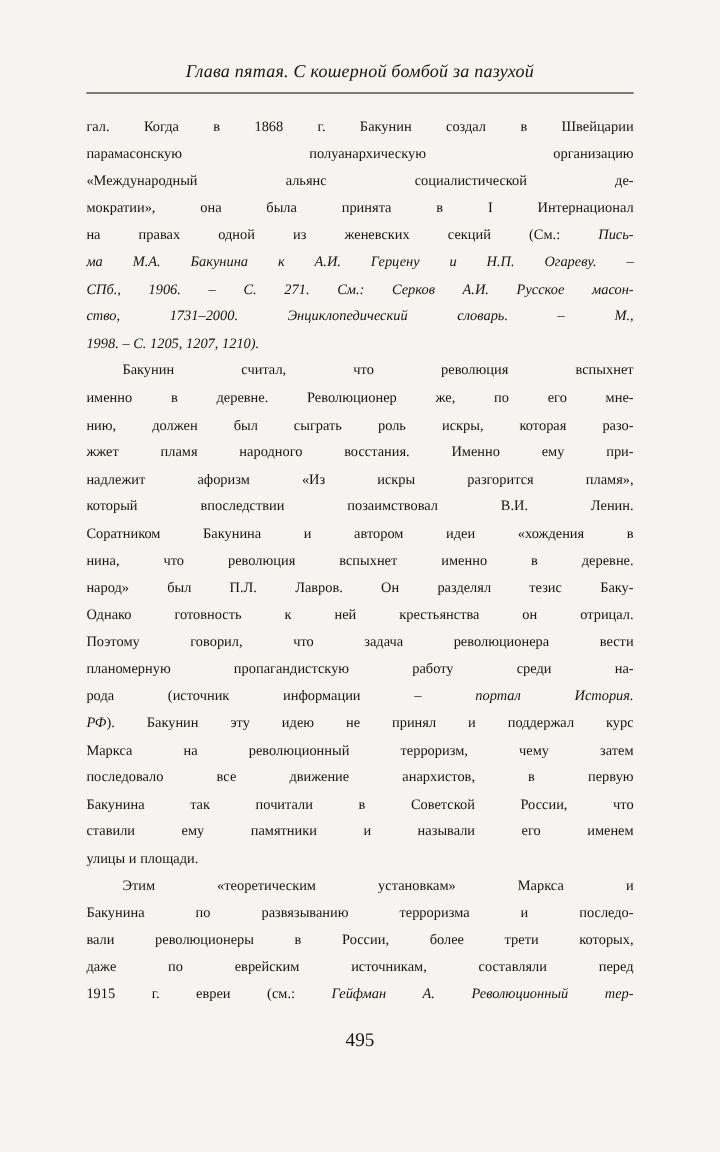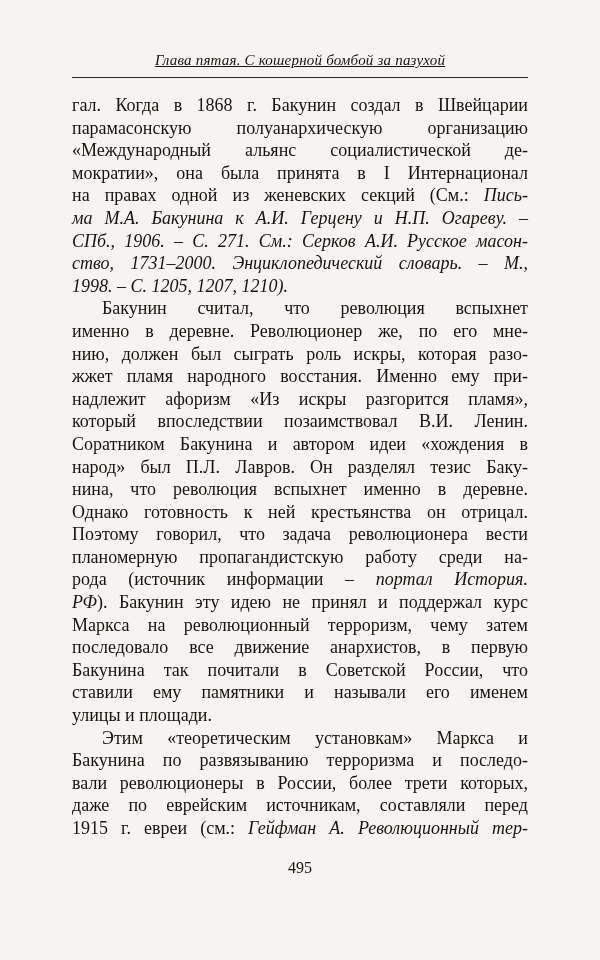--- a/index.html
+++ b/index.html
@@ -13,34 +13,33 @@
     overflow: hidden;
   }
   .page { position: absolute; inset: 0; }
   .column { position: absolute; left: 72px; width: 456px; }
   .header {
     top: 52px;
     text-align: center;
     font-style: italic;
     font-size: 15px;
     letter-spacing: 0.2px;
-    text-decoration: underline;
   }
   .header-rule {
     position: absolute;
     left: 72px;
     width: 456px;
     top: 77px;
     border: 0;
     border-top: 1.3px solid #2c2822;
     margin: 0;
   }
   .body-text {
     top: 94px;
-    font-size: 18px;
+    font-size: 12px;
     line-height: 22.6px;
   }
   .line {
     text-align: justify;
     text-align-last: justify;
   }
   .line.last { text-align-last: left; }
   .para.indent .line:first-child { text-indent: 30px; }
   .it { font-style: italic; margin-top: 26px; }
   .page-number {
@@ -68,22 +67,22 @@
         <div class="line last"><span class="it">1998. – С. 1205, 1207, 1210).</span></div>
       </div>
       <div class="para indent">
         <div class="line"><span class="rm">Бакунин считал, что революция вспыхнет</span></div>
         <div class="line"><span class="rm">именно в деревне. Революционер же, по его мне-</span></div>
         <div class="line"><span class="rm">нию, должен был сыграть роль искры, которая разо-</span></div>
         <div class="line"><span class="rm">жжет пламя народного восстания. Именно ему при-</span></div>
         <div class="line"><span class="rm">надлежит афоризм «Из искры разгорится пламя»,</span></div>
         <div class="line"><span class="rm">который впоследствии позаимствовал В.И. Ленин.</span></div>
         <div class="line"><span class="rm">Соратником Бакунина и автором идеи «хождения в</span></div>
+        <div class="line"><span class="rm">нина, что революция вспыхнет именно в деревне.</span></div>
         <div class="line"><span class="rm">народ» был П.Л. Лавров. Он разделял тезис Баку-</span></div>
-        <div class="line"><span class="rm">нина, что революция вспыхнет именно в деревне.</span></div>
         <div class="line"><span class="rm">Однако готовность к ней крестьянства он отрицал.</span></div>
         <div class="line"><span class="rm">Поэтому говорил, что задача революционера вести</span></div>
         <div class="line"><span class="rm">планомерную пропагандистскую работу среди на-</span></div>
         <div class="line"><span class="rm">рода (источник информации – </span><span class="it">портал История.</span></div>
         <div class="line"><span class="it">РФ</span><span class="rm">). Бакунин эту идею не принял и поддержал курс</span></div>
         <div class="line"><span class="rm">Маркса на революционный терроризм, чему затем</span></div>
         <div class="line"><span class="rm">последовало все движение анархистов, в первую</span></div>
         <div class="line"><span class="rm">Бакунина так почитали в Советской России, что</span></div>
         <div class="line"><span class="rm">ставили ему памятники и называли его именем</span></div>
         <div class="line last"><span class="rm">улицы и площади.</span></div>

